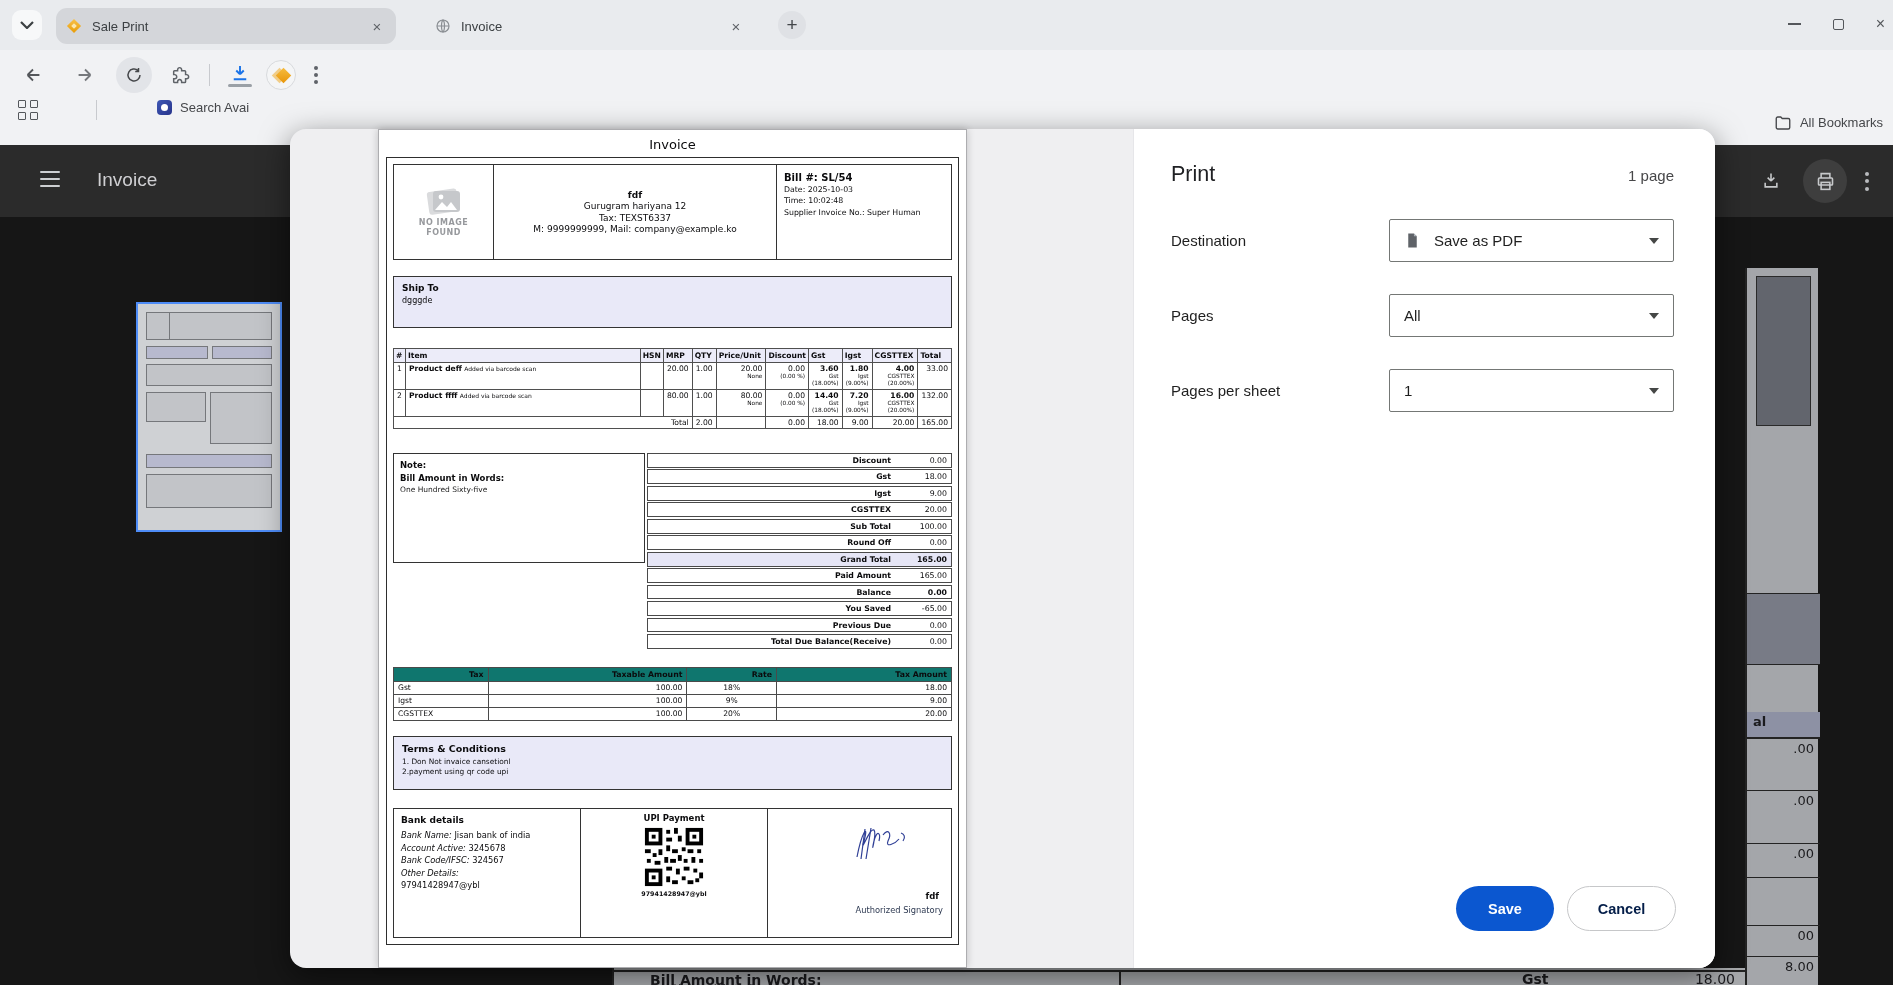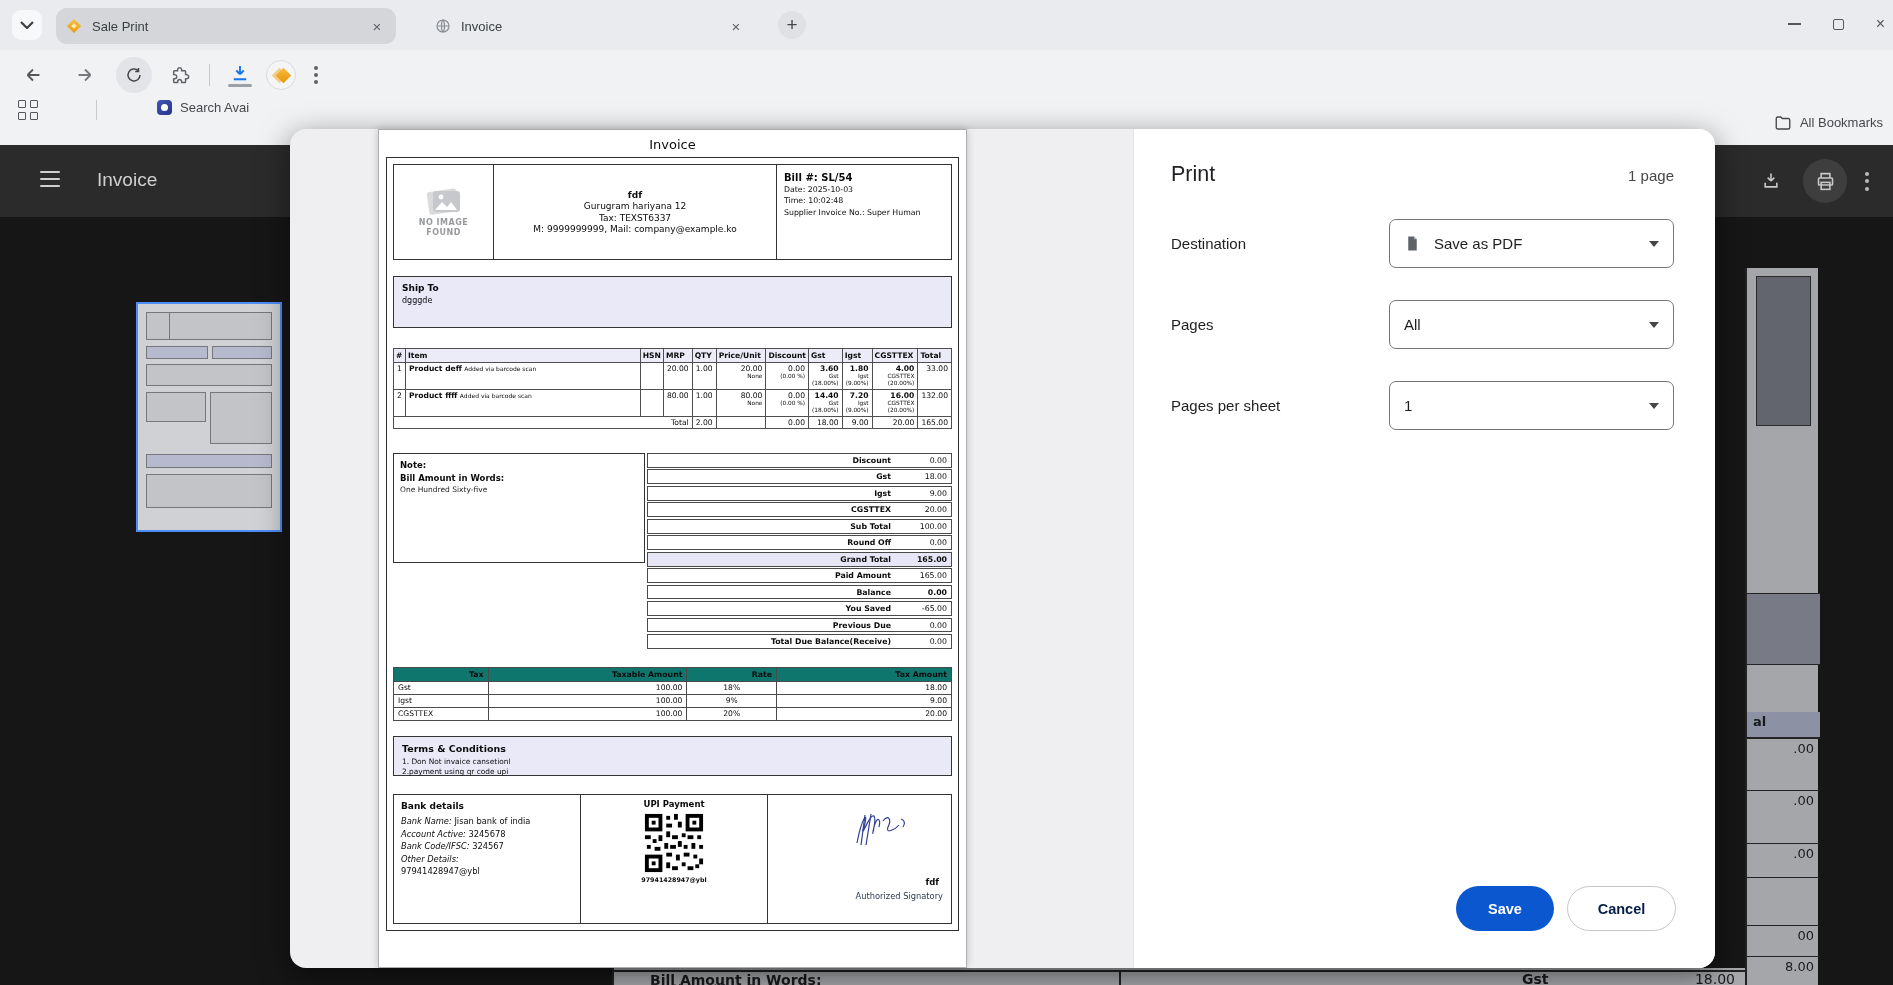--- a/index.html
+++ b/index.html
@@ -83,21 +83,21 @@
 
   
   .print-overlay { position:absolute; left:290px; top:129px; width:1425px; height:839px; background:#EFEFF1; border-radius:16px; box-shadow:0 8px 30px rgba(0,0,0,.5); z-index:50; }
   .settings { position:absolute; left:843px; top:0; width:582px; height:839px; background:#FFFFFF; border-radius:0 16px 16px 0; border-left:1px solid #E6E6E9; }
   .sp-header { display:flex; justify-content:space-between; align-items:baseline; padding:33px 41px 0 37px; }
   .sp-title { font-size:21.5px; color:#202124; }
   .sp-pages { font-size:15px; color:#474749; }
   .sp-row { display:flex; align-items:center; padding-left:37px; padding-right:41px; margin-top:32px; }
   .sp-row:first-of-type { margin-top:49px; }
   .sp-label { width:218px; font-size:15px; color:#1F1F1F; flex:none; }
-  .sp-select { width:286px; height:49px; border:1px solid #747775; border-radius:7px; display:flex; align-items:center; padding:0 14px; gap:13px; background:#fff; }
+  .sp-select { width:286px; height:43px; border:1px solid #747775; border-radius:2px; display:flex; align-items:center; padding:0 14px; gap:13px; background:#fff; }
   .sp-select-value { font-size:15px; color:#1F1F1F; flex:1; }
   .caret { width:0; height:0; border-left:5px solid transparent; border-right:5px solid transparent; border-top:6px solid #454746; }
   .sp-buttons { position:absolute; left:0; top:757px; width:100%; }
   .btn-save { position:absolute; left:322px; width:98px; height:45px; border-radius:23px; background:#0B57D0; color:#fff; font-size:14.5px; font-weight:bold; display:flex; align-items:center; justify-content:center; }
   .btn-cancel { position:absolute; left:433px; width:109px; height:45px; border-radius:23px; background:#fff; border:1px solid #C6C7C9; color:#041E49; font-size:14.5px; font-weight:bold; display:flex; align-items:center; justify-content:center; }
 
   
   .page { position:absolute; left:88px; top:0; width:589px; height:839px; background:#fff; border:1px solid #ADADB0; box-shadow:0 0 8px rgba(0,0,0,.2); padding:0 7px; overflow:hidden; font-family:"DejaVu Sans", sans-serif; color:#0B0B0D; }
   .inv-title { text-align:center; font-size:13px; margin-top:7px; }
   .frame { margin-top:5px; border:1.5px solid #2E2E2E; padding:6px; }
@@ -139,21 +139,21 @@
   .srow .sl { flex:1; text-align:right; font-weight:bold; font-size:7.8px; padding-right:8px; }
   .srow .sv { width:52px; text-align:right; font-size:7.8px; padding-right:4px; }
   .srow.hl { background:#E6E6F6; }
   .srow.bv .sv { font-weight:bold; }
 
   table.tax { width:100%; border-collapse:collapse; margin-top:16px; border:1.4px solid #2E2E2E; }
   table.tax th { background:#0f766e; font-size:7.8px; border:1px solid #4A4A4A; text-align:right; padding:2px 4px; }
   table.tax td { font-size:7.6px; border:1px solid #4A4A4A; padding:1.5px 4px; }
   table.tax td.r { text-align:right; } table.tax td.c { text-align:center; }
 
-  .terms { margin-top:15px; background:#E9E9F8; border:1.2px solid #333; padding:5px 8px; height:40px; }
+  .terms { margin-top:15px; background:#E9E9F8; border:1.2px solid #333; padding:5px 8px; height:54px; }
   .terms .h { font-size:9.5px; font-weight:bold; margin-bottom:2px; }
   .terms div { font-size:7.4px; line-height:1.4; }
 
   .bank { display:flex; border:1.2px solid #333; margin-top:18px; height:130px; }
   .bank-col1 { width:187px; border-right:1px solid #333; padding:5px 7px; }
   .bank-col1 .h { font-size:9px; font-weight:bold; margin-bottom:2px; }
   .bank-col1 div { font-size:8.3px; line-height:1.5; }
   .il { font-style:italic; }
   .bank-col2 { width:187px; border-right:1px solid #333; display:flex; flex-direction:column; align-items:center; padding-top:4px; }
   .upi-h { font-size:8.5px; font-weight:bold; }

